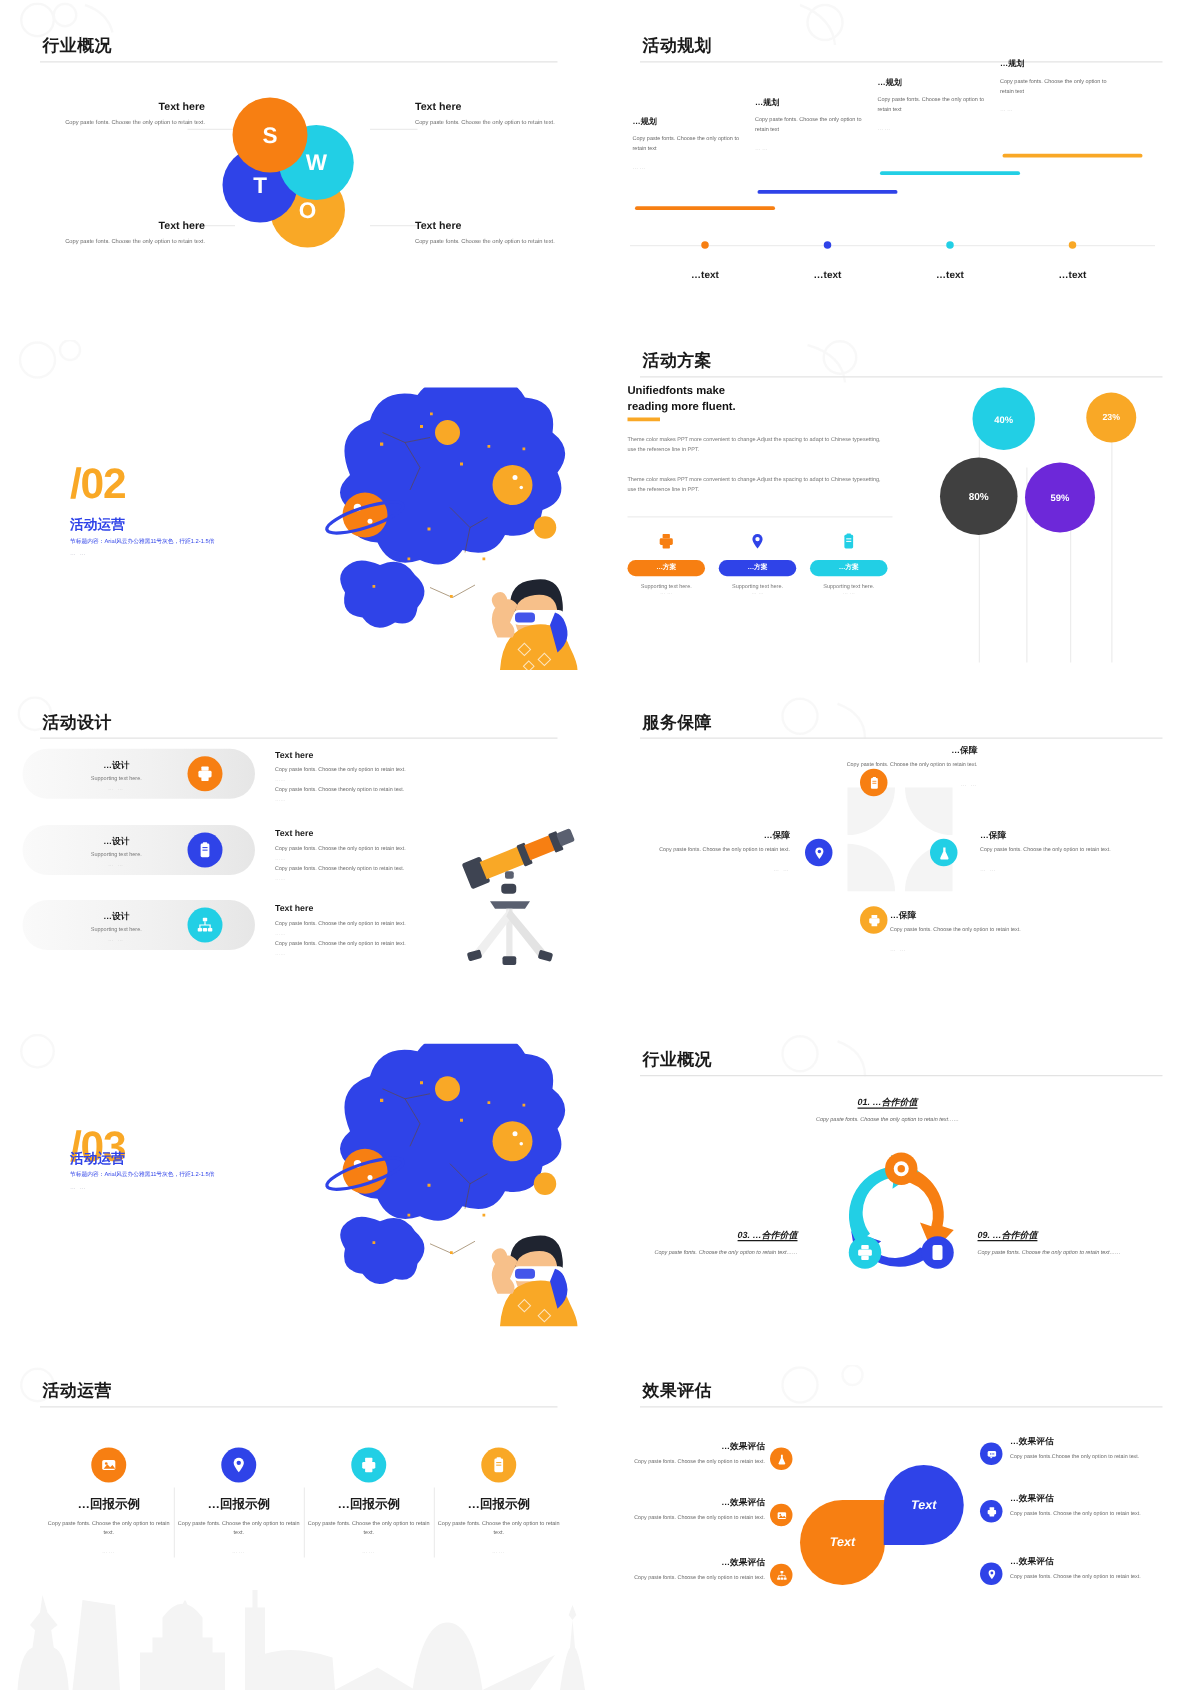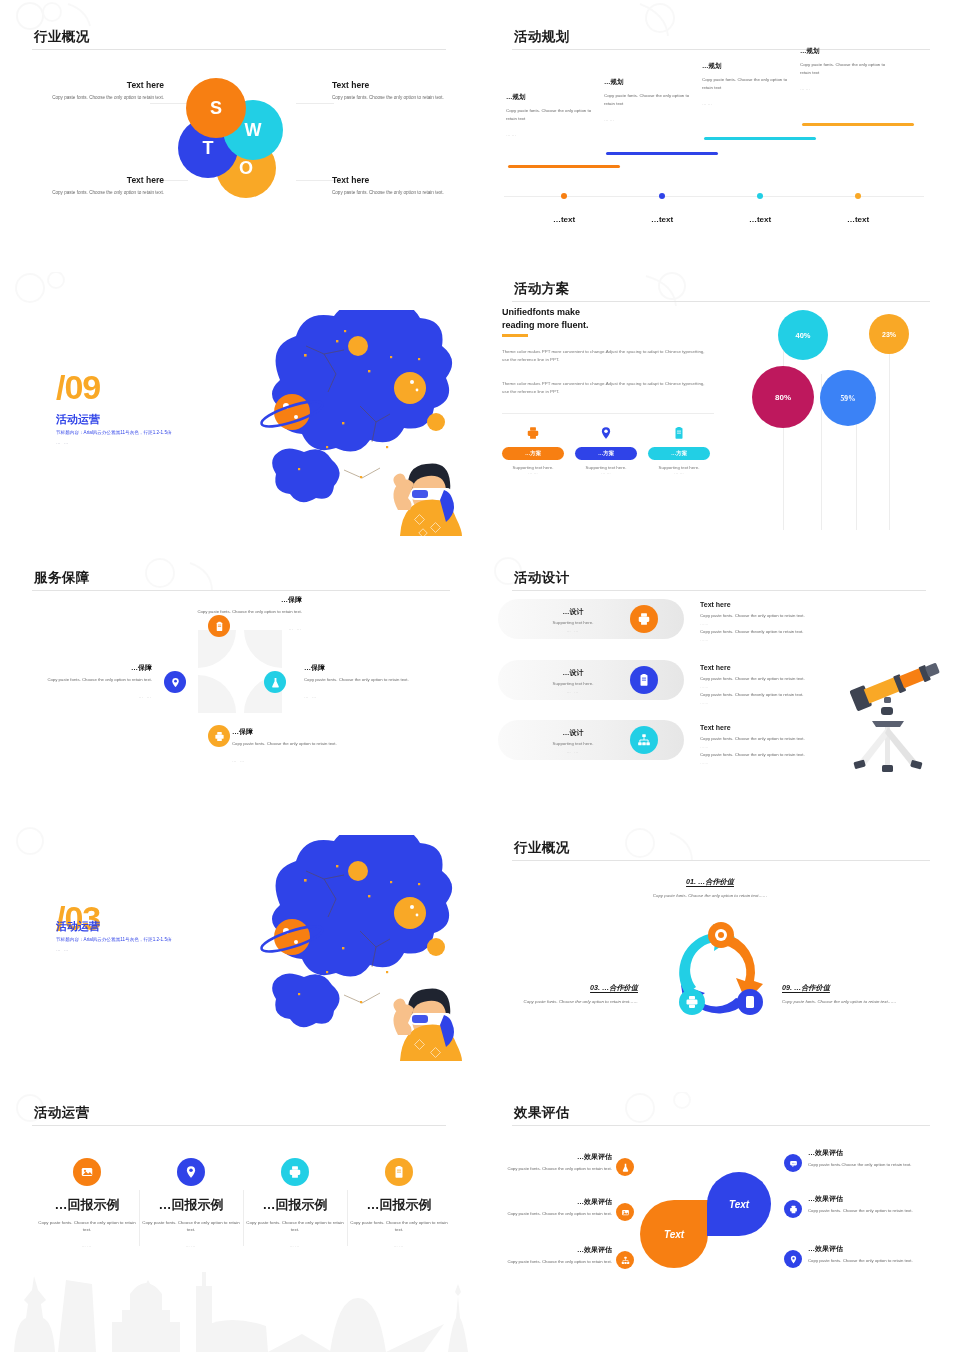--- a/index.html
+++ b/index.html
@@ -105,21 +105,21 @@
   .svc h4 { font-size: 7px; margin-bottom: 4px; }
   .svc p  { font-size: 4.3px; line-height: 1.6; }
 
   
   .val { position: absolute; width: 130px; font-style: italic; }
   .val h4 { font-size: 7.2px; margin-bottom: 5px; text-decoration: underline; text-underline-offset: 2px; }
   .val p  { font-size: 4.4px; line-height: 1.6; }
 
   
   .ret { position: absolute; width: 104px; text-align: center; }
-  .ret h4 { font-size: 13px; margin: 8px 0 5px; }
+  .ret h4 { font-size: 10px; margin: 8px 0 5px; }
   .ret p  { font-size: 4.4px; line-height: 1.6; }
   .ret .dd { font-size: 4.4px; color: #cfcfcf; letter-spacing: 1px; }
   .skyline { position: absolute; left: 0; bottom: 0; width: 480px; height: 96px; }
 
   
   .ev { position: absolute; width: 108px; }
   .ev h4 { font-size: 7px; margin-bottom: 4px; }
   .ev p  { font-size: 4.3px; line-height: 1.6; }
   .teardrop { position: absolute; display:flex; align-items:center; justify-content:center;
               color:#fff; font-weight:bold; font-style: italic; font-size: 10px; }
@@ -212,21 +212,21 @@
     <div class="tl-lab" style="left:137px;">…text</div>
     <div class="tl-lab" style="left:235px;">…text</div>
     <div class="tl-lab" style="left:333px;">…text</div>
   </div>
 
   <div class="slide">
     <svg class="wm" viewBox="0 0 120 60">
       <circle cx="22" cy="16" r="14" fill="none" stroke="#f3f3f3" stroke-width="2"></circle>
       <circle cx="48" cy="8" r="8" fill="none" stroke="#f4f4f4" stroke-width="2"></circle>
     </svg>
-    <div class="sec-num" style="top:98px;">/09</div>
+    <div class="sec-num" style="top:98px;">/02</div>
     <div class="sec-cn" style="top:142px;text-align:center;">活动运营</div>
     <div class="sec-sub" style="top:160px;">节标题内容：Arial风云办公雅黑11号灰色，行距1.2-1.5倍</div>
     <div class="sec-dots" style="top:170px;">… …</div>
 
     <svg class="hero" style="left:240px; top:40px;" width="240" height="230" viewBox="0 0 240 230">
       <path d="M40 70 q-14 -34 16 -44 q8 -26 38 -20 q16 -22 44 -8 q28 -14 42 10 q26 2 22 28 q18 14 4 32 q10 22 -12 30 q-4 24 -30 20 q-10 20 -34 12 q-12 18 -34 8 q-24 8 -34 -14 q-26 -2 -22 -26 q-16 -14 0 -28 z" fill="#2F43E8"></path>
       <path d="M42 140 q-16 8 -6 24 q-4 18 14 20 q10 14 26 4 q16 4 18 -12 q12 -14 -2 -26 q-10 -16 -28 -8 q-14 -6 -22 -2 z" fill="#2F43E8"></path>
       <circle cx="118" cy="36" r="10" fill="#F9A826"></circle>
       <circle cx="170" cy="78" r="16" fill="#F9A826"></circle>
       <circle cx="172" cy="72" r="2" fill="#fff"></circle>
@@ -319,88 +319,24 @@
       <span class="st">Supporting text here.</span>
       <span class="dd">… …</span>
     </div>
 
     <div>
       <div class="stem" style="left:303px; top:72px;  height:188px;"></div>
       <div class="stem" style="left:341px; top:104px; height:156px;"></div>
       <div class="stem" style="left:376px; top:110px; height:150px;"></div>
       <div class="stem" style="left:409px; top:80px;  height:180px;"></div>
 
-      <div class="bub" style="left:272px; top:96px; width:62px; height:62px; background:#be185d; font-size:8px;">80%</div>
+      <div class="bub" style="left:272px; top:96px; width:62px; height:62px; background:#404040; font-size:8px;">80%</div>
       <div class="bub" style="left:298px; top:40px; width:50px; height:50px; background:#22CFE5; font-size:7.5px;">40%</div>
-      <div class="bub" style="left:340px; top:100px; width:56px; height:56px; background:#3b82f6; font-size:7.5px;font-family:Liberation Serif, serif;">59%</div>
+      <div class="bub" style="left:340px; top:100px; width:56px; height:56px; background:#6d28d9; font-size:7.5px;">59%</div>
       <div class="bub" style="left:389px; top:44px; width:40px; height:40px; background:#F9A826; font-size:7px;">23%</div>
-    </div>
-  </div>
-
-  <div class="slide">
-    <svg class="wm" style="left:130px;" viewBox="0 0 120 60">
-      <circle cx="30" cy="16" r="14" fill="none" stroke="#f4f4f4" stroke-width="2"></circle>
-      <path d="M60 6 q22 8 22 28" fill="none" stroke="#f4f4f4" stroke-width="2"></path>
-    </svg>
-    <div class="s-title" style="top:14px;">服务保障</div>
-    <div class="s-rule wide" style="top:35px;"></div>
-
-    <div class="petal" style="left:198px; top:75px;  border-radius:0 0 38px 0;"></div>
-    <div class="petal" style="left:244px; top:75px;  border-radius:0 0 0 38px;"></div>
-    <div class="petal" style="left:198px; top:120px; border-radius:0 38px 0 0;"></div>
-    <div class="petal" style="left:244px; top:120px; border-radius:38px 0 0 0;"></div>
-
-    <div class="svc" style="left:186px; top:40px; text-align:right;">
-      <h4 class="hd">…保障</h4>
-      <p class="bd">Copy paste fonts. Choose the only option to retain text.</p>
-      <span class="dots">… …</span>
-    </div>
-    <div class="ico" style="left:208px; top:60px; width:22px; height:22px; background:#F77F12;">
-      <svg width="11" height="11" viewBox="0 0 24 24">
-          <rect x="6" y="3" width="12" height="19" rx="2" fill="#fff"></rect>
-          <rect x="9" y="1.5" width="6" height="3.5" rx="1" fill="#fff"></rect>
-          <rect x="8.5" y="8" width="7" height="1.4" fill="#F77F12"></rect>
-          <rect x="8.5" y="11.5" width="7" height="1.4" fill="#F77F12"></rect>
-        </svg>
-    </div>
-
-    <div class="svc" style="left:36px; top:108px; text-align:right;">
-      <h4 class="hd">…保障</h4>
-      <p class="bd">Copy paste fonts. Choose the only option to retain text.</p>
-      <span class="dots">… …</span>
-    </div>
-    <div class="ico" style="left:164px; top:116px; width:22px; height:22px; background:#2F43E8;">
-      <svg width="11" height="11" viewBox="0 0 24 24">
-          <path d="M12 2 a7 7 0 0 1 7 7 c0 5-7 13-7 13 S5 14 5 9 a7 7 0 0 1 7-7z" fill="#fff"></path>
-          <circle cx="12" cy="9" r="3" fill="#2F43E8"></circle>
-        </svg>
-    </div>
-
-    <div class="svc" style="left:304px; top:108px; text-align:left;">
-      <h4 class="hd">…保障</h4>
-      <p class="bd">Copy paste fonts. Choose the only option to retain text.</p>
-      <span class="dots">… …</span>
-    </div>
-    <div class="ico" style="left:264px; top:116px; width:22px; height:22px; background:#22CFE5;">
-      <svg width="11" height="11" viewBox="0 0 24 24">
-          <path d="M10 2 h4 v7 l5 11 a2 2 0 0 1 -2 3 H7 a2 2 0 0 1 -2 -3 l5 -11 z" fill="#fff"></path>
-        </svg>
-    </div>
-
-    <div class="svc" style="left:232px; top:172px; text-align:left;">
-      <h4 class="hd">…保障</h4>
-      <p class="bd">Copy paste fonts. Choose the only option to retain text.</p>
-      <span class="dots">… …</span>
-    </div>
-    <div class="ico" style="left:208px; top:170px; width:22px; height:22px; background:#F9A826;">
-      <svg width="11" height="11" viewBox="0 0 24 24">
-          <rect x="7" y="2" width="10" height="6" rx="1" fill="#fff"></rect>
-          <rect x="3" y="8" width="18" height="9" rx="2" fill="#fff"></rect>
-          <rect x="7" y="16" width="10" height="6" rx="1" fill="#fff"></rect>
-        </svg>
     </div>
   </div>
 
   <div class="slide">
     <svg class="wm" viewBox="0 0 120 60">
       <circle cx="20" cy="14" r="13" fill="none" stroke="#f4f4f4" stroke-width="2"></circle>
     </svg>
     <div class="s-title" style="top:14px;">活动设计</div>
     <div class="s-rule" style="top:35px;"></div>
 
@@ -479,20 +415,84 @@
       <rect x="52" y="62" width="7" height="6" rx="1.6" fill="#5a6070"></rect>
       <rect x="49" y="72" width="12" height="8" rx="3" fill="#3e4452"></rect>
       <path d="M40 86 h32 l-4 6 h-24 z" fill="#5a6070"></path>
       <rect x="53" y="92" width="5" height="40" fill="#e9e9e9"></rect>
       <path d="M55 92 L26 128 l6 4 L58 98 z" fill="#efefef"></path>
       <path d="M56 92 L86 128 l-6 4 L53 98 z" fill="#e3e3e3"></path>
       <rect x="22" y="126" width="11" height="7" rx="1.6" fill="#3e4452" transform="rotate(-16 27 129)"></rect>
       <rect x="79" y="126" width="11" height="7" rx="1.6" fill="#3e4452" transform="rotate(16 84 129)"></rect>
       <rect x="50" y="130" width="11" height="7" rx="1.6" fill="#3e4452"></rect>
     </svg>
+  </div>
+
+  <div class="slide">
+    <svg class="wm" style="left:130px;" viewBox="0 0 120 60">
+      <circle cx="30" cy="16" r="14" fill="none" stroke="#f4f4f4" stroke-width="2"></circle>
+      <path d="M60 6 q22 8 22 28" fill="none" stroke="#f4f4f4" stroke-width="2"></path>
+    </svg>
+    <div class="s-title" style="top:14px;">服务保障</div>
+    <div class="s-rule wide" style="top:35px;"></div>
+
+    <div class="petal" style="left:198px; top:75px;  border-radius:0 0 38px 0;"></div>
+    <div class="petal" style="left:244px; top:75px;  border-radius:0 0 0 38px;"></div>
+    <div class="petal" style="left:198px; top:120px; border-radius:0 38px 0 0;"></div>
+    <div class="petal" style="left:244px; top:120px; border-radius:38px 0 0 0;"></div>
+
+    <div class="svc" style="left:186px; top:40px; text-align:right;">
+      <h4 class="hd">…保障</h4>
+      <p class="bd">Copy paste fonts. Choose the only option to retain text.</p>
+      <span class="dots">… …</span>
+    </div>
+    <div class="ico" style="left:208px; top:60px; width:22px; height:22px; background:#F77F12;">
+      <svg width="11" height="11" viewBox="0 0 24 24">
+          <rect x="6" y="3" width="12" height="19" rx="2" fill="#fff"></rect>
+          <rect x="9" y="1.5" width="6" height="3.5" rx="1" fill="#fff"></rect>
+          <rect x="8.5" y="8" width="7" height="1.4" fill="#F77F12"></rect>
+          <rect x="8.5" y="11.5" width="7" height="1.4" fill="#F77F12"></rect>
+        </svg>
+    </div>
+
+    <div class="svc" style="left:36px; top:108px; text-align:right;">
+      <h4 class="hd">…保障</h4>
+      <p class="bd">Copy paste fonts. Choose the only option to retain text.</p>
+      <span class="dots">… …</span>
+    </div>
+    <div class="ico" style="left:164px; top:116px; width:22px; height:22px; background:#2F43E8;">
+      <svg width="11" height="11" viewBox="0 0 24 24">
+          <path d="M12 2 a7 7 0 0 1 7 7 c0 5-7 13-7 13 S5 14 5 9 a7 7 0 0 1 7-7z" fill="#fff"></path>
+          <circle cx="12" cy="9" r="3" fill="#2F43E8"></circle>
+        </svg>
+    </div>
+
+    <div class="svc" style="left:304px; top:108px; text-align:left;">
+      <h4 class="hd">…保障</h4>
+      <p class="bd">Copy paste fonts. Choose the only option to retain text.</p>
+      <span class="dots">… …</span>
+    </div>
+    <div class="ico" style="left:264px; top:116px; width:22px; height:22px; background:#22CFE5;">
+      <svg width="11" height="11" viewBox="0 0 24 24">
+          <path d="M10 2 h4 v7 l5 11 a2 2 0 0 1 -2 3 H7 a2 2 0 0 1 -2 -3 l5 -11 z" fill="#fff"></path>
+        </svg>
+    </div>
+
+    <div class="svc" style="left:232px; top:172px; text-align:left;">
+      <h4 class="hd">…保障</h4>
+      <p class="bd">Copy paste fonts. Choose the only option to retain text.</p>
+      <span class="dots">… …</span>
+    </div>
+    <div class="ico" style="left:208px; top:170px; width:22px; height:22px; background:#F9A826;">
+      <svg width="11" height="11" viewBox="0 0 24 24">
+          <rect x="7" y="2" width="10" height="6" rx="1" fill="#fff"></rect>
+          <rect x="3" y="8" width="18" height="9" rx="2" fill="#fff"></rect>
+          <rect x="7" y="16" width="10" height="6" rx="1" fill="#fff"></rect>
+        </svg>
+    </div>
   </div>
 
   <div class="slide">
     <svg class="wm" viewBox="0 0 120 60">
       <circle cx="22" cy="14" r="13" fill="none" stroke="#f4f4f4" stroke-width="2"></circle>
     </svg>
     <div class="sec-num" style="top:35px;margin-top:39px;">/03</div>
     <div class="sec-cn" style="top:94px;">活动运营</div>
     <div class="sec-sub" style="top:112px;">节标题内容：Arial风云办公雅黑11号灰色，行距1.2-1.5倍</div>
     <div class="sec-dots" style="top:122px;">… …</div>

